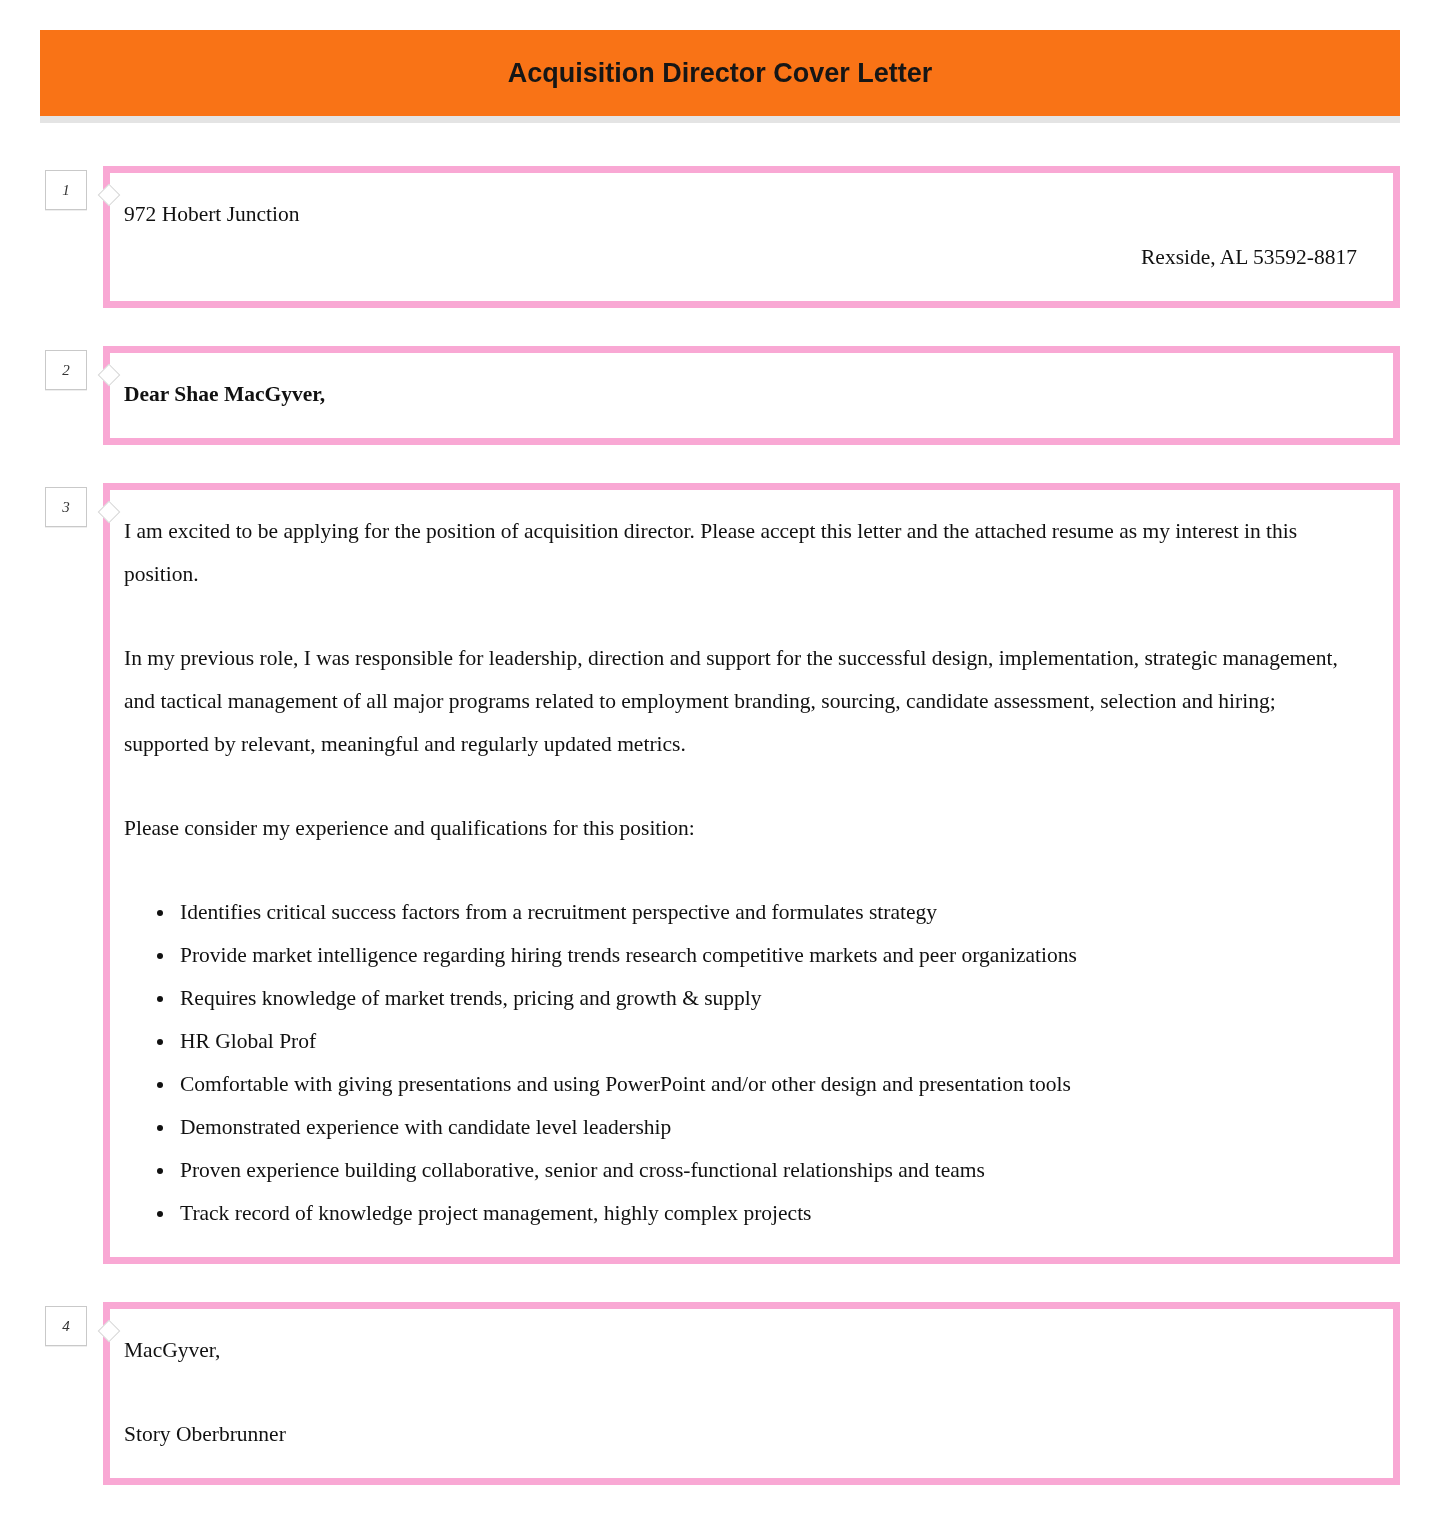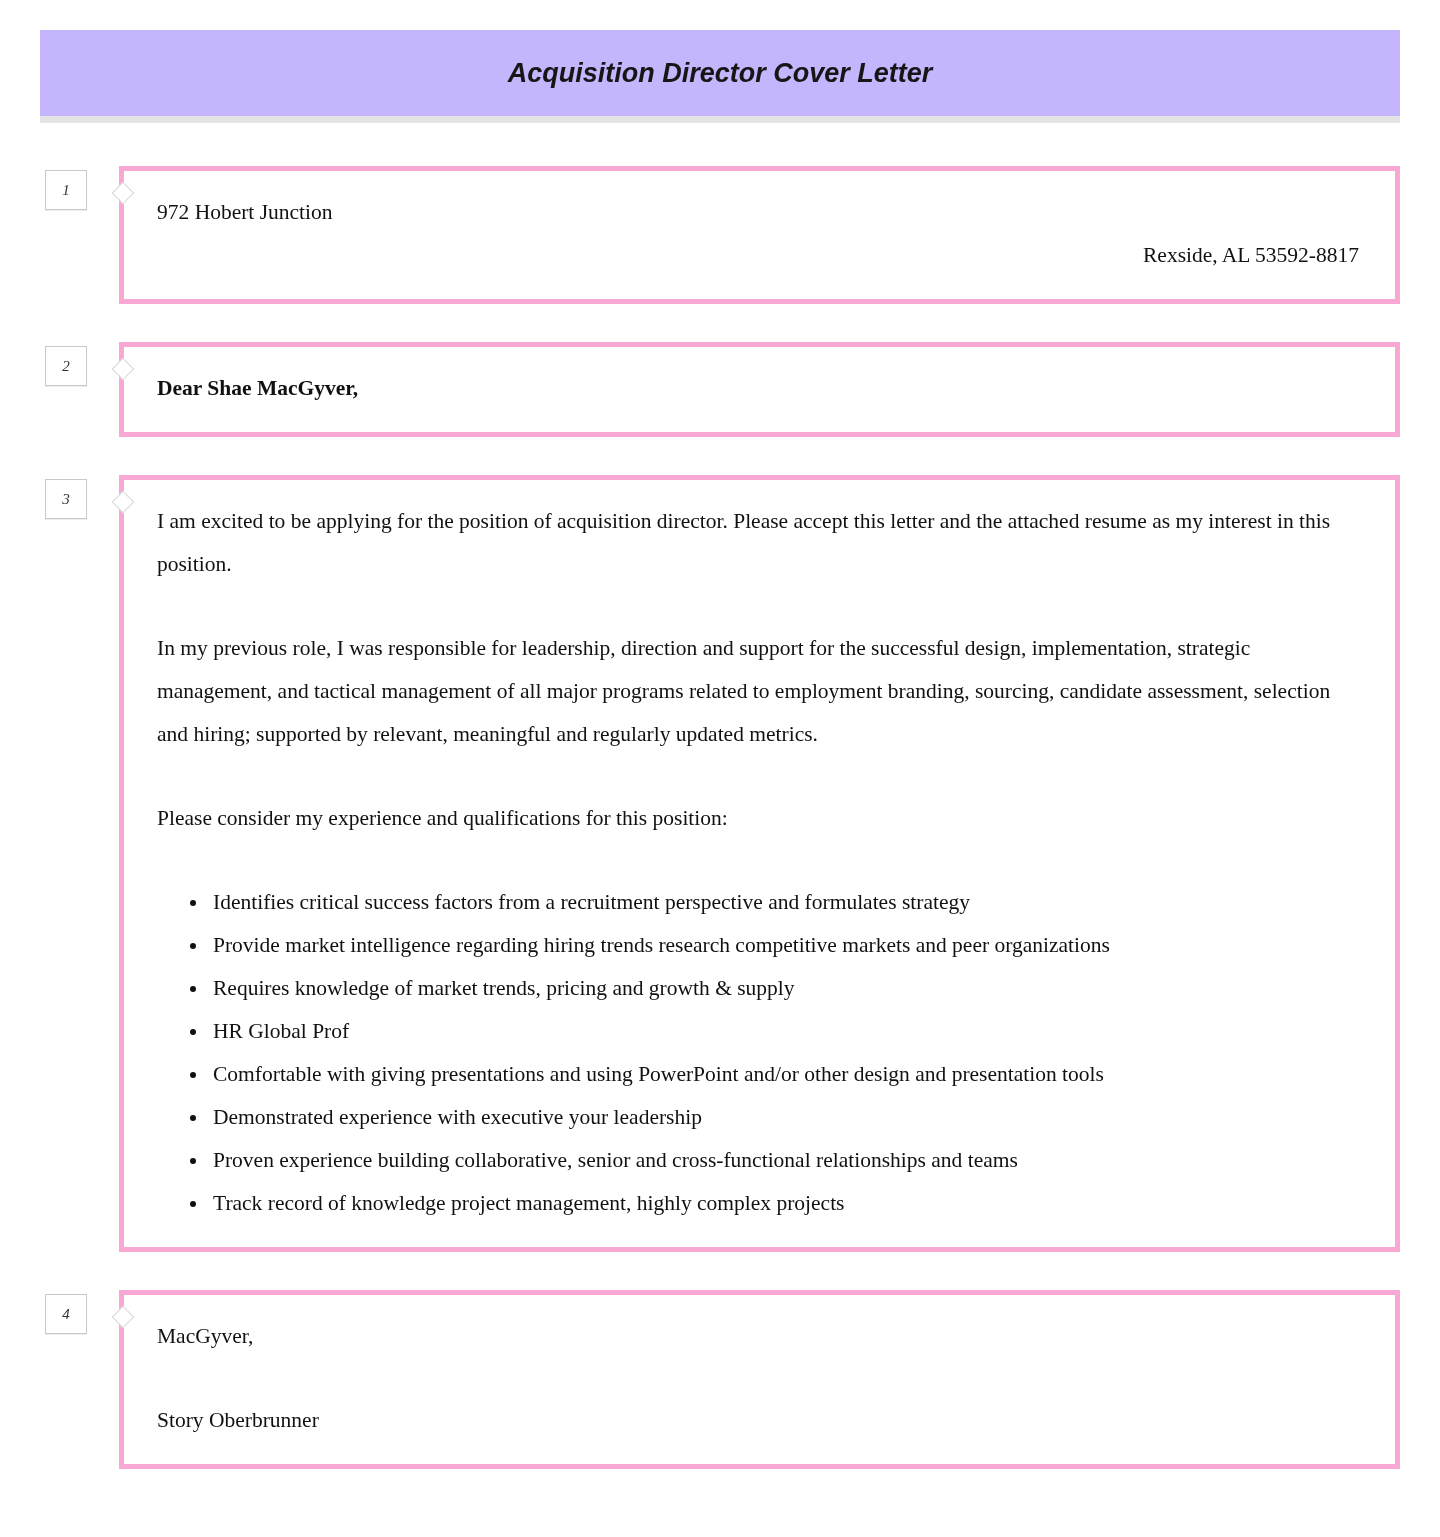--- a/index.html
+++ b/index.html
@@ -13,27 +13,26 @@
   .page {
     width: 1440px;
     min-height: 1537px;
     margin: 0 auto;
     padding-bottom: 40px;
   }
 
   
   .header {
     margin: 30px 40px 0 40px;
-    background: #c4b5fd;
+    background: #f97316;
     height: 86px;
     display: flex;
     align-items: center;
     justify-content: center;
     box-shadow: 0 7px 0 #e4e4e4;
-    font-style: italic;
   }
   .header h1 {
     margin: 0;
     font-family: "Liberation Sans", sans-serif;
     font-weight: bold;
     font-size: 27px;
     color: #161616;
   }
 
   
@@ -54,23 +53,23 @@
     font-style: italic;
     font-size: 15px;
     color: #333;
     margin-top: 4px;
     flex: 0 0 auto;
     box-shadow: 0 1px 0 #eee;
   }
   .box {
     position: relative;
     flex: 1;
-    margin-left: 32px;
-    border: 5px solid #f9a8d4;
-    padding: 20px 36px 22px 33px;
+    margin-left: 16px;
+    border: 7px solid #f9a8d4;
+    padding: 20px 36px 22px 14px;
     font-size: 21.5px;
     line-height: 2;
   }
   .diamond {
     position: absolute;
     left: -9px;
     top: 14px;
     width: 16px;
     height: 16px;
     background: #fff;
@@ -128,21 +127,21 @@
         <span class="diamond"></span>
         <p>I am excited to be applying for the position of acquisition director. Please accept this letter and the attached resume as my interest in this position.</p>
         <p>In my previous role, I was responsible for leadership, direction and support for the successful design, implementation, strategic management, and tactical management of all major programs related to employment branding, sourcing, candidate assessment, selection and hiring; supported by relevant, meaningful and regularly updated metrics.</p>
         <p>Please consider my experience and qualifications for this position:</p>
         <ul class="qualifications">
           <li>Identifies critical success factors from a recruitment perspective and formulates strategy</li>
           <li>Provide market intelligence regarding hiring trends research competitive markets and peer organizations</li>
           <li>Requires knowledge of market trends, pricing and growth &amp; supply</li>
           <li>HR Global Prof</li>
           <li>Comfortable with giving presentations and using PowerPoint and/or other design and presentation tools</li>
-          <li>Demonstrated experience with executive your leadership</li>
+          <li>Demonstrated experience with candidate level leadership</li>
           <li>Proven experience building collaborative, senior and cross-functional relationships and teams</li>
           <li>Track record of knowledge project management, highly complex projects</li>
         </ul>
       </div>
     </div>
 
     <div class="section">
       <div class="num-badge">4</div>
       <div class="box">
         <span class="diamond"></span>

